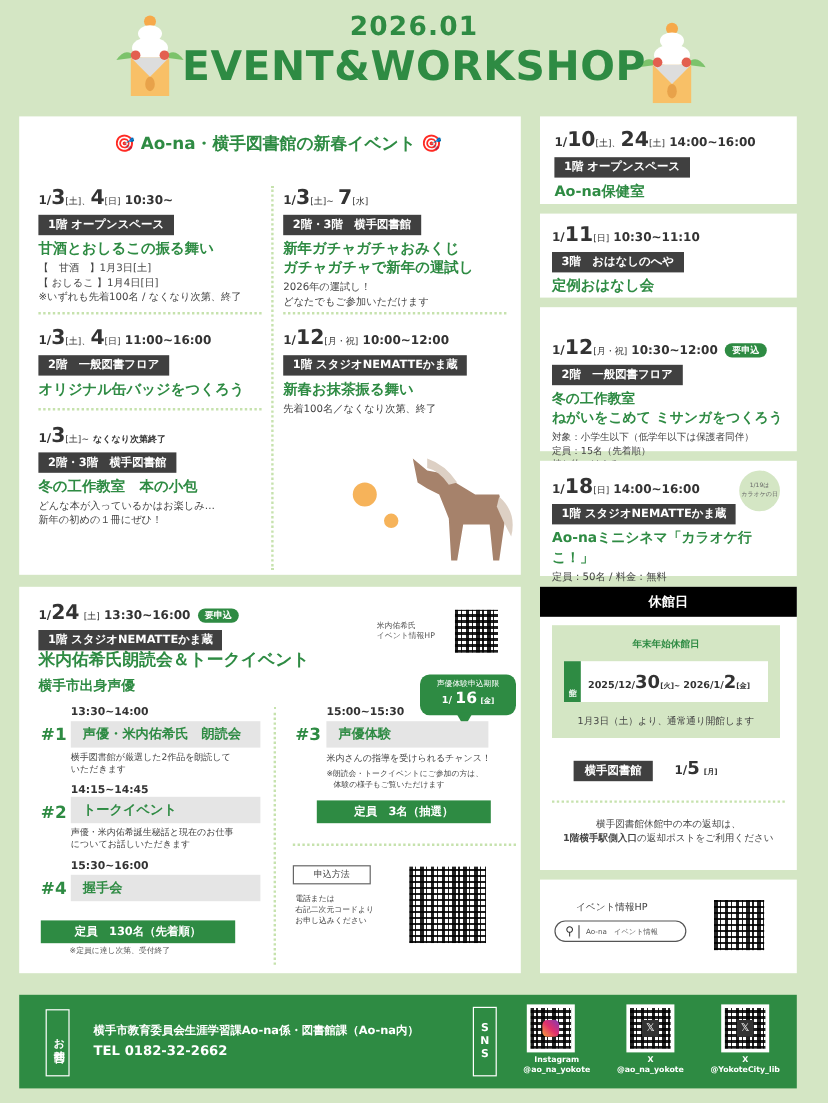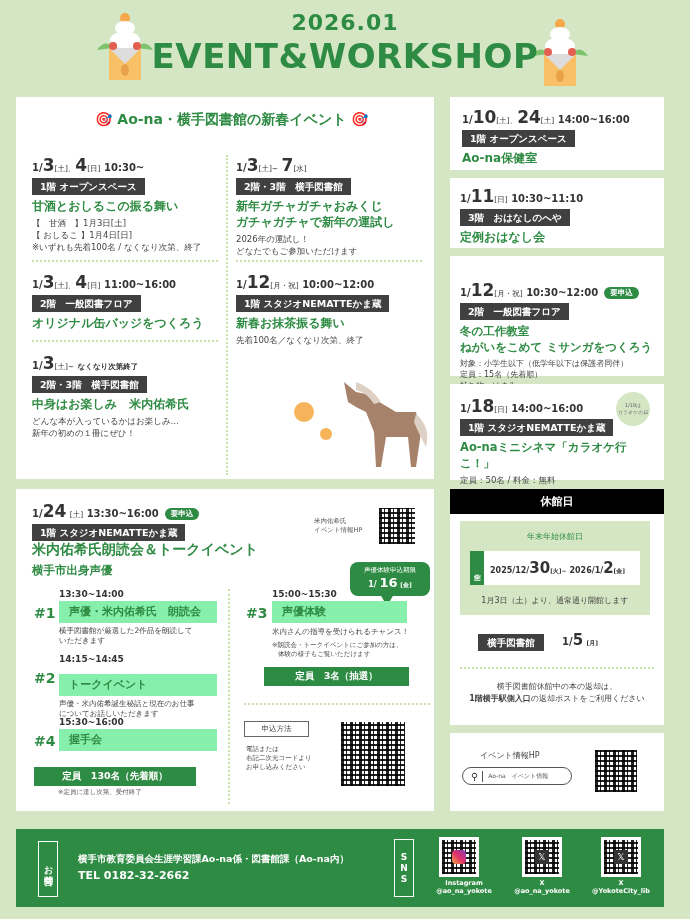--- a/index.html
+++ b/index.html
@@ -11,21 +11,21 @@
 .date .sm{font-size:7.5px;font-weight:normal}
 .ttl{color:#2e8b43;font-weight:bold;font-size:12px;line-height:16px;margin-top:3px}
 .txt{font-size:8.5px;line-height:12px;color:#444;margin-top:3px}
 .dots{border-top:2px dotted #c6e2ad}
 .vdots{border-left:2px dotted #c6e2ad;position:absolute}
 .badge{display:inline-block;background:#2e8b43;color:#fff;font-size:7.5px;border-radius:8px;padding:1px 6px;margin-left:6px;vertical-align:middle}
 .title-year{position:absolute;left:0;width:690px;top:10px;text-align:center;font-size:22px;font-weight:900;color:#2e8b43;letter-spacing:1px}
 .title-main{position:absolute;left:0;width:690px;top:36px;text-align:center;font-size:34px;font-weight:900;color:#2e8b43;letter-spacing:0.5px}
 .kado{position:absolute;width:60px;height:70px}
 .num{color:#2e8b43;font-weight:900;font-size:14px;position:absolute}
-.subbar{background:#86efac;color:#2e8b43;font-weight:bold;font-size:11px;padding:4px 10px;line-height:14px}
+.subbar{background:#e5e5e5;color:#2e8b43;font-weight:bold;font-size:11px;padding:4px 10px;line-height:14px}
 .capbar{background:#2e8b43;color:#fff;font-weight:bold;font-size:9.5px;text-align:center;padding:3px}
 .qr{position:absolute;background:
  repeating-linear-gradient(90deg,#222 0 3px,#fff 3px 5px,#222 5px 6px,#fff 6px 9px),
  repeating-linear-gradient(0deg,#222 0 2px,#fff 2px 5px);background-blend-mode:multiply;border:3px solid #fff}
 </style>
 </head>
 <body>
 
 <div class="kado" style="left:95px;top:8px">
   <svg width="60" height="72" viewBox="0 0 60 72">
@@ -102,21 +102,21 @@
     <div class="date"><span>1/</span><span class="big">12</span><span class="sm">[月・祝]</span> <span>10:00~12:00</span></div>
     <div class="tag">1階 スタジオNEMATTEかま蔵</div>
     <div class="ttl">新春お抹茶振る舞い</div>
     <div class="txt">先着100名／なくなり次第、終了</div>
   </div>
   <div class="dots" style="position:absolute;left:16px;top:243px;width:186px"></div>
 
   <div style="position:absolute;left:16px;top:256px;width:190px">
     <div class="date"><span>1/</span><span class="big">3</span><span class="sm">[土]~</span> <span class="sm" style="font-weight:bold">なくなり次第終了</span></div>
     <div class="tag">2階・3階　横手図書館</div>
-    <div class="ttl">中身はお楽しみ　米内佑希氏</div>
+    <div class="ttl">冬の工作教室　本の小包</div>
     <div class="txt">
         <div>どんな本が入っているかはお楽しみ…</div>
         <div>新年の初めの１冊にぜひ！</div>
       </div>
   </div>
 
   <svg style="position:absolute;left:270px;top:275px" width="150" height="100" viewBox="0 0 150 100">
     <circle cx="18" cy="40" r="10" fill="#f6b35a"></circle>
       <circle cx="40" cy="62" r="6" fill="#f6b35a"></circle>
     <path d="M58 10 L70 20 L80 22 L110 40 L130 40 L135 60 L130 95 L125 95 L122 65 L100 65 L95 95 L90 95 L88 60 L80 40 L70 35 L62 30 Z" fill="#a6826b"></path>
@@ -186,21 +186,21 @@
     <div class="subbar" style="margin-left:27px;margin-top:2px">声優・米内佑希氏　朗読会</div>
     <div class="txt" style="margin-left:27px;font-size:7.5px;line-height:10px">
         <div>横手図書館が厳選した2作品を朗読して</div>
         <div>いただきます</div>
       </div>
   </div>
 
   <div style="position:absolute;left:16px;top:165px;width:185px">
     <div style="margin-left:27px;font-size:9px;font-weight:bold;color:#333">14:15~14:45</div>
     <div class="num" style="left:2px;top:16px">#2</div>
-    <div class="subbar" style="margin-left:27px;margin-top:10px">トークイベント</div>
+    <div class="subbar" style="margin-left:27px;margin-top:0">トークイベント</div>
     <div class="txt" style="margin-left:27px;font-size:7.5px;line-height:10px">
         <div>声優・米内佑希誕生秘話と現在のお仕事</div>
         <div>についてお話しいただきます</div>
       </div>
   </div>
 
   <div style="position:absolute;left:16px;top:228px;width:185px">
     <div style="margin-left:27px;font-size:9px;font-weight:bold;color:#333">15:30~16:00</div>
     <div class="num" style="left:2px;top:16px">#4</div>
     <div class="subbar" style="margin-left:27px;margin-top:2px">握手会</div>
@@ -226,21 +226,21 @@
       <div>電話または</div>
       <div>右記二次元コードより</div>
       <div>お申し込みください</div>
     </div>
   <div class="qr" style="left:322px;top:230px;width:70px;height:70px"></div>
 </div>
 
 <div class="card" style="left:450px;top:489px;width:214px;height:236px">
   <div style="background:#000000;color:#fff;text-align:center;font-weight:bold;font-size:11px;padding:5px">休館日</div>
   <div style="position:absolute;left:10px;top:32px;width:190px;height:94px;background:#d4e6c4">
-    <div style="text-align:center;color:#2e8b43;font-weight:normal;font-size:8px;margin-top:10px">年末年始休館日</div>
+    <div style="text-align:center;color:#2e8b43;font-weight:bold;font-size:8px;margin-top:10px">年末年始休館日</div>
     <div style="position:absolute;left:10px;top:30px;width:170px;height:34px;background:#fff;display:flex;align-items:center">
       <div style="background:#2e8b43;color:#fff;font-size:7px;width:14px;height:34px;writing-mode:vertical-rl;display:flex;align-items:center;justify-content:center">全館</div>
       <div style="font-size:8px;font-weight:bold;color:#333;margin-left:6px;white-space:nowrap"><span>2025/12/</span><span style="font-size:15px">30</span><span style="font-size:6px">[火]~</span> <span>2026/1/</span><span style="font-size:15px">2</span><span style="font-size:6px">[金]</span></div>
     </div>
     <div style="position:absolute;top:74px;width:190px;text-align:center;font-size:8px;color:#444">1月3日（土）より、通常通り開館します</div>
   </div>
   <div class="tag" style="position:absolute;left:28px;top:145px;width:66px;text-align:center">横手図書館</div>
   <div style="position:absolute;left:112px;top:142px;font-size:10px;font-weight:bold;color:#333"><span>1/</span><span style="font-size:15px">5</span> <span style="font-size:6px">[月]</span></div>
   <div class="dots" style="position:absolute;left:10px;top:178px;width:194px"></div>
   <div style="position:absolute;left:0;top:192px;width:214px;text-align:center;font-size:8px;line-height:12px;color:#444">

